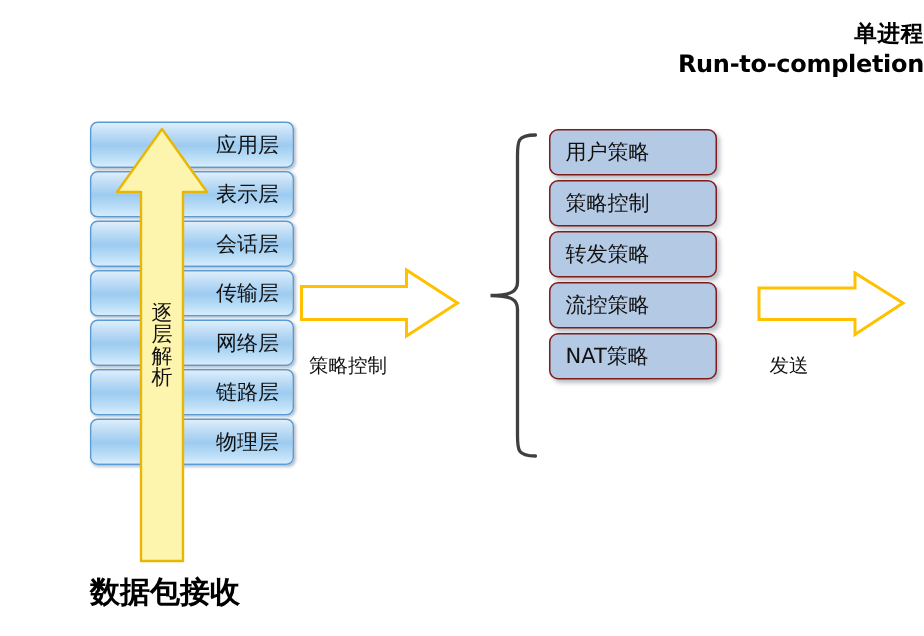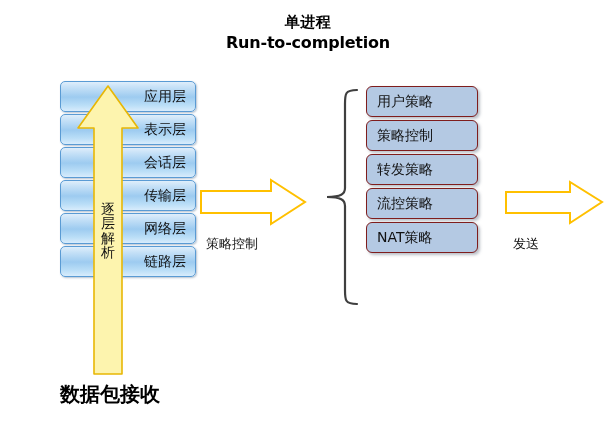--- a/index.html
+++ b/index.html
@@ -17,21 +17,21 @@
     background: #ffffff;
     overflow: hidden;
   }
 
   
   .title-block {
     position: absolute;
     left: 0;
     top: 12px;
     width: 616px;
-    text-align: center;
+    text-align: right;
     line-height: 1.35;
   }
   .title-cn {
     font-size: 15px;
     font-weight: bold;
     color: #000000;
     letter-spacing: 0.5px;
   }
   .title-en {
     font-size: 16px;
@@ -183,20 +183,23 @@
     </div>
     <div class="osi-box">
       <span class="osi-label">传输层</span>
     </div>
     <div class="osi-box">
       <span class="osi-label">网络层</span>
     </div>
     <div class="osi-box">
       <span class="osi-label">链路层</span>
     </div>
+    <div class="osi-box">
+      <span class="osi-label">物理层</span>
+    </div>
   </div>
 
   <div class="up-arrow">
     <svg width="64" height="292" viewBox="0 0 64 292">
       <polygon points="32,2 62,44 46,44 46,290 18,290 18,44 2,44" fill="#fdf4ae" stroke="#e8b705" stroke-width="1.6" stroke-linejoin="round"></polygon>
     </svg>
     <div class="up-arrow-text">
       <span>逐</span>
       <span>层</span>
       <span>解</span>

